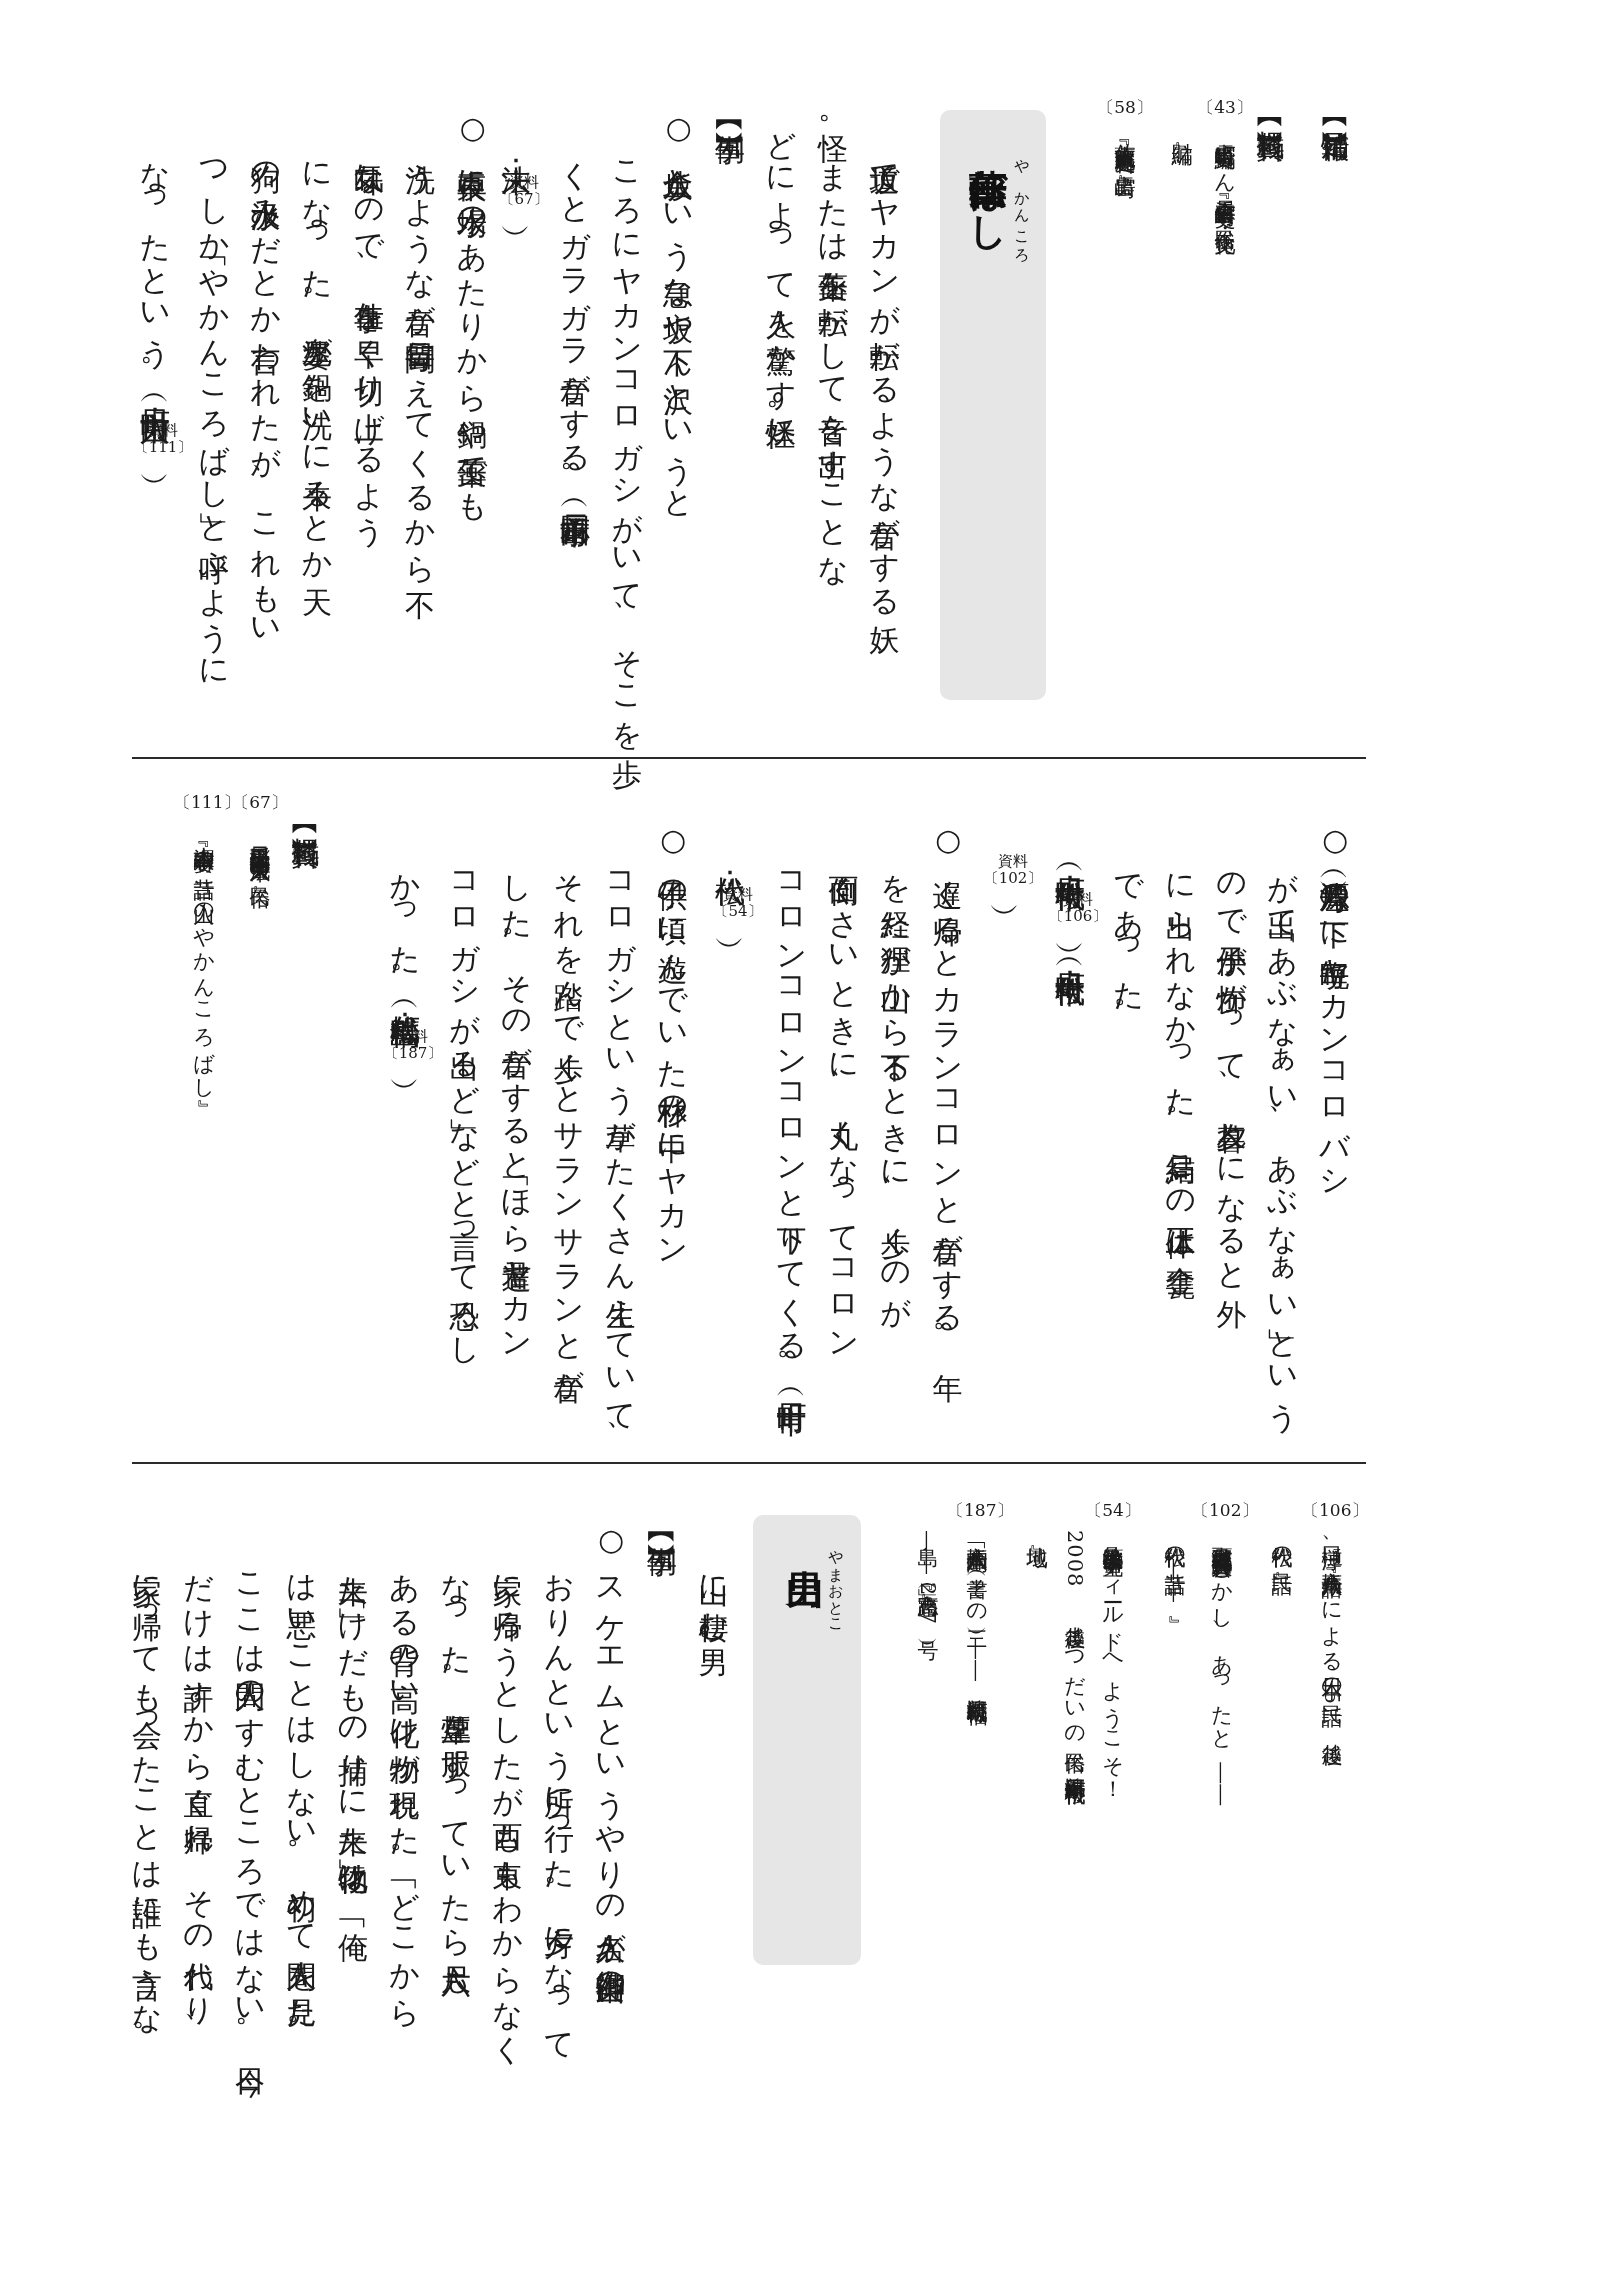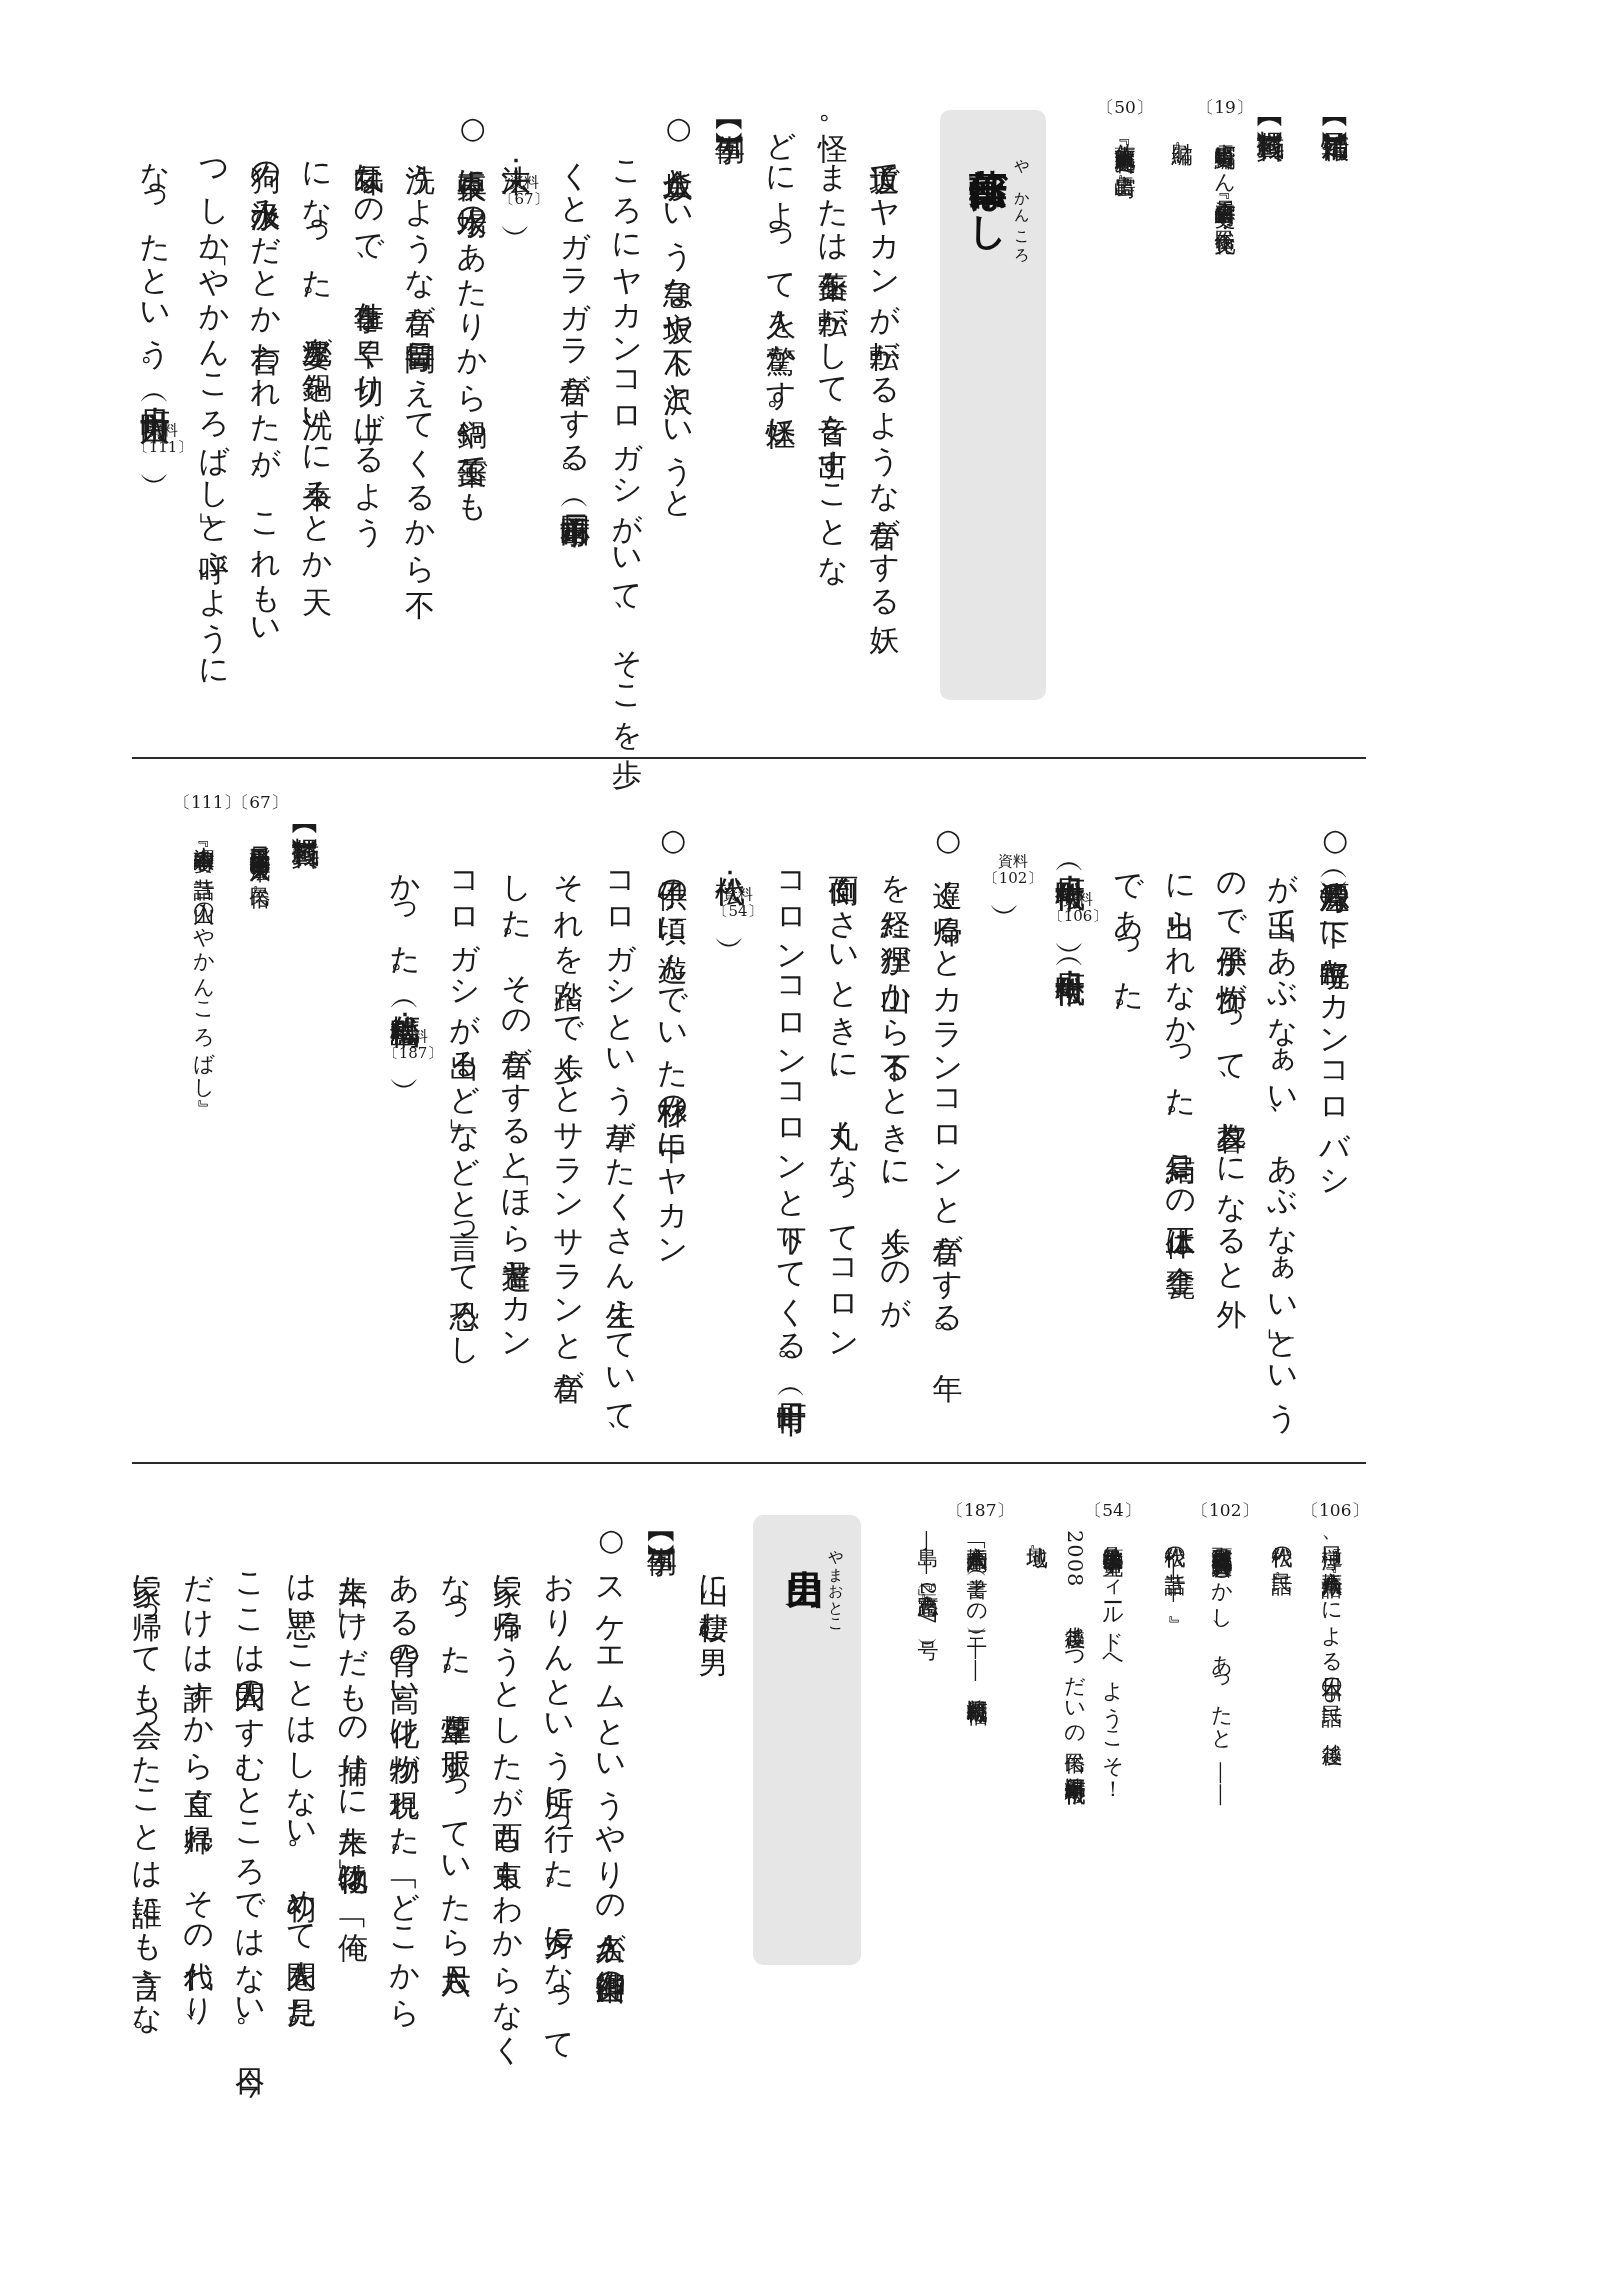--- a/index.html
+++ b/index.html
@@ -108,25 +108,25 @@
 </style>
 </head>
 <body>
 
 <div id="page">
 
   <section>
     <div class="head" style="left:1320px;top:108px">【補足情報】</div>
     <div class="head" style="left:1255px;top:108px">【掲載資料】</div>
 
-    <div class="ref-label" style="left:1195px;top:97px">〔19〕</div>
+    <div class="ref-label" style="left:1195px;top:97px">〔43〕</div>
     <div class="ref" style="left:1214px;top:127px">出雲崎町史編さん委員会『出雲崎町史　民俗・文化</div>
     <div class="ref" style="left:1171px;top:127px">財編』</div>
 
-    <div class="ref-label" style="left:1095px;top:97px">〔50〕</div>
+    <div class="ref-label" style="left:1095px;top:97px">〔58〕</div>
     <div class="ref" style="left:1114px;top:127px">佐藤吉太郎『北越史料　出雲崎』</div>
 
     <div class="title-box" style="left:940px;top:110px;width:106px;height:590px"></div>
     <div class="title" style="left:968px;top:138px">薬缶転ばし</div>
     <div class="ruby-col" style="left:1013px;top:138px">
       <div class="rt-seg" style="height:40px">や</div>
       <div class="rt-seg" style="height:40px">かん</div>
       <div class="rt-seg" style="height:40px">ころ</div>
     </div>
 

